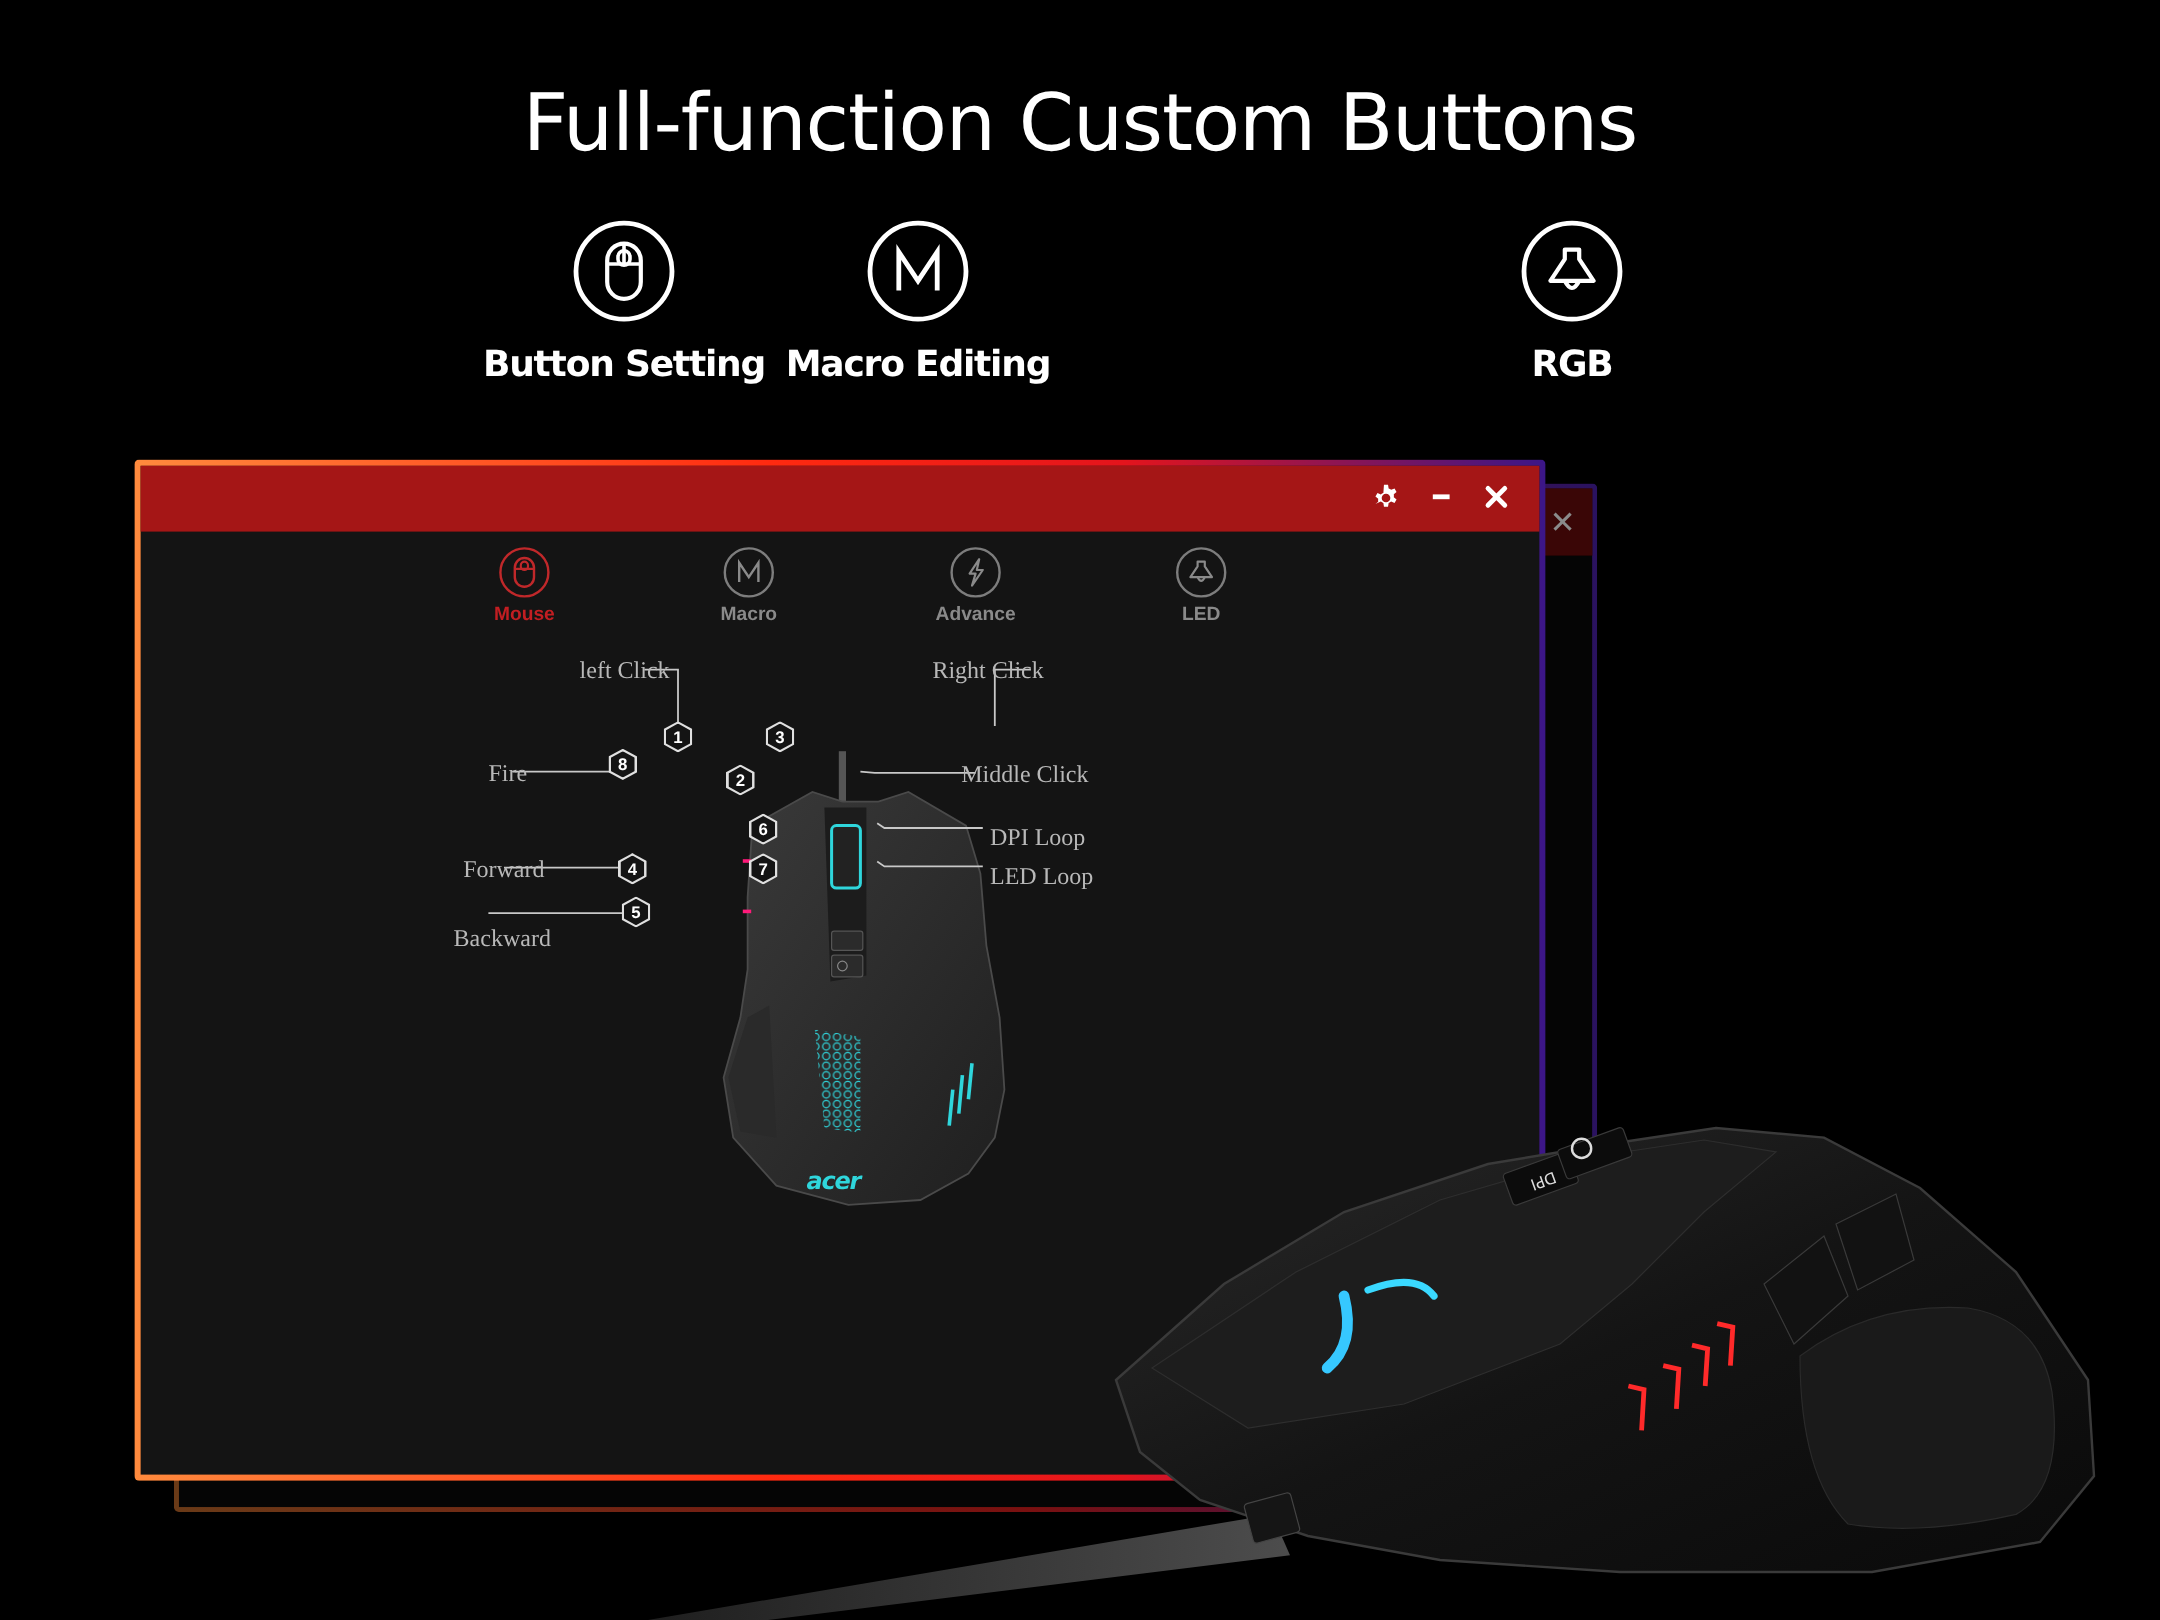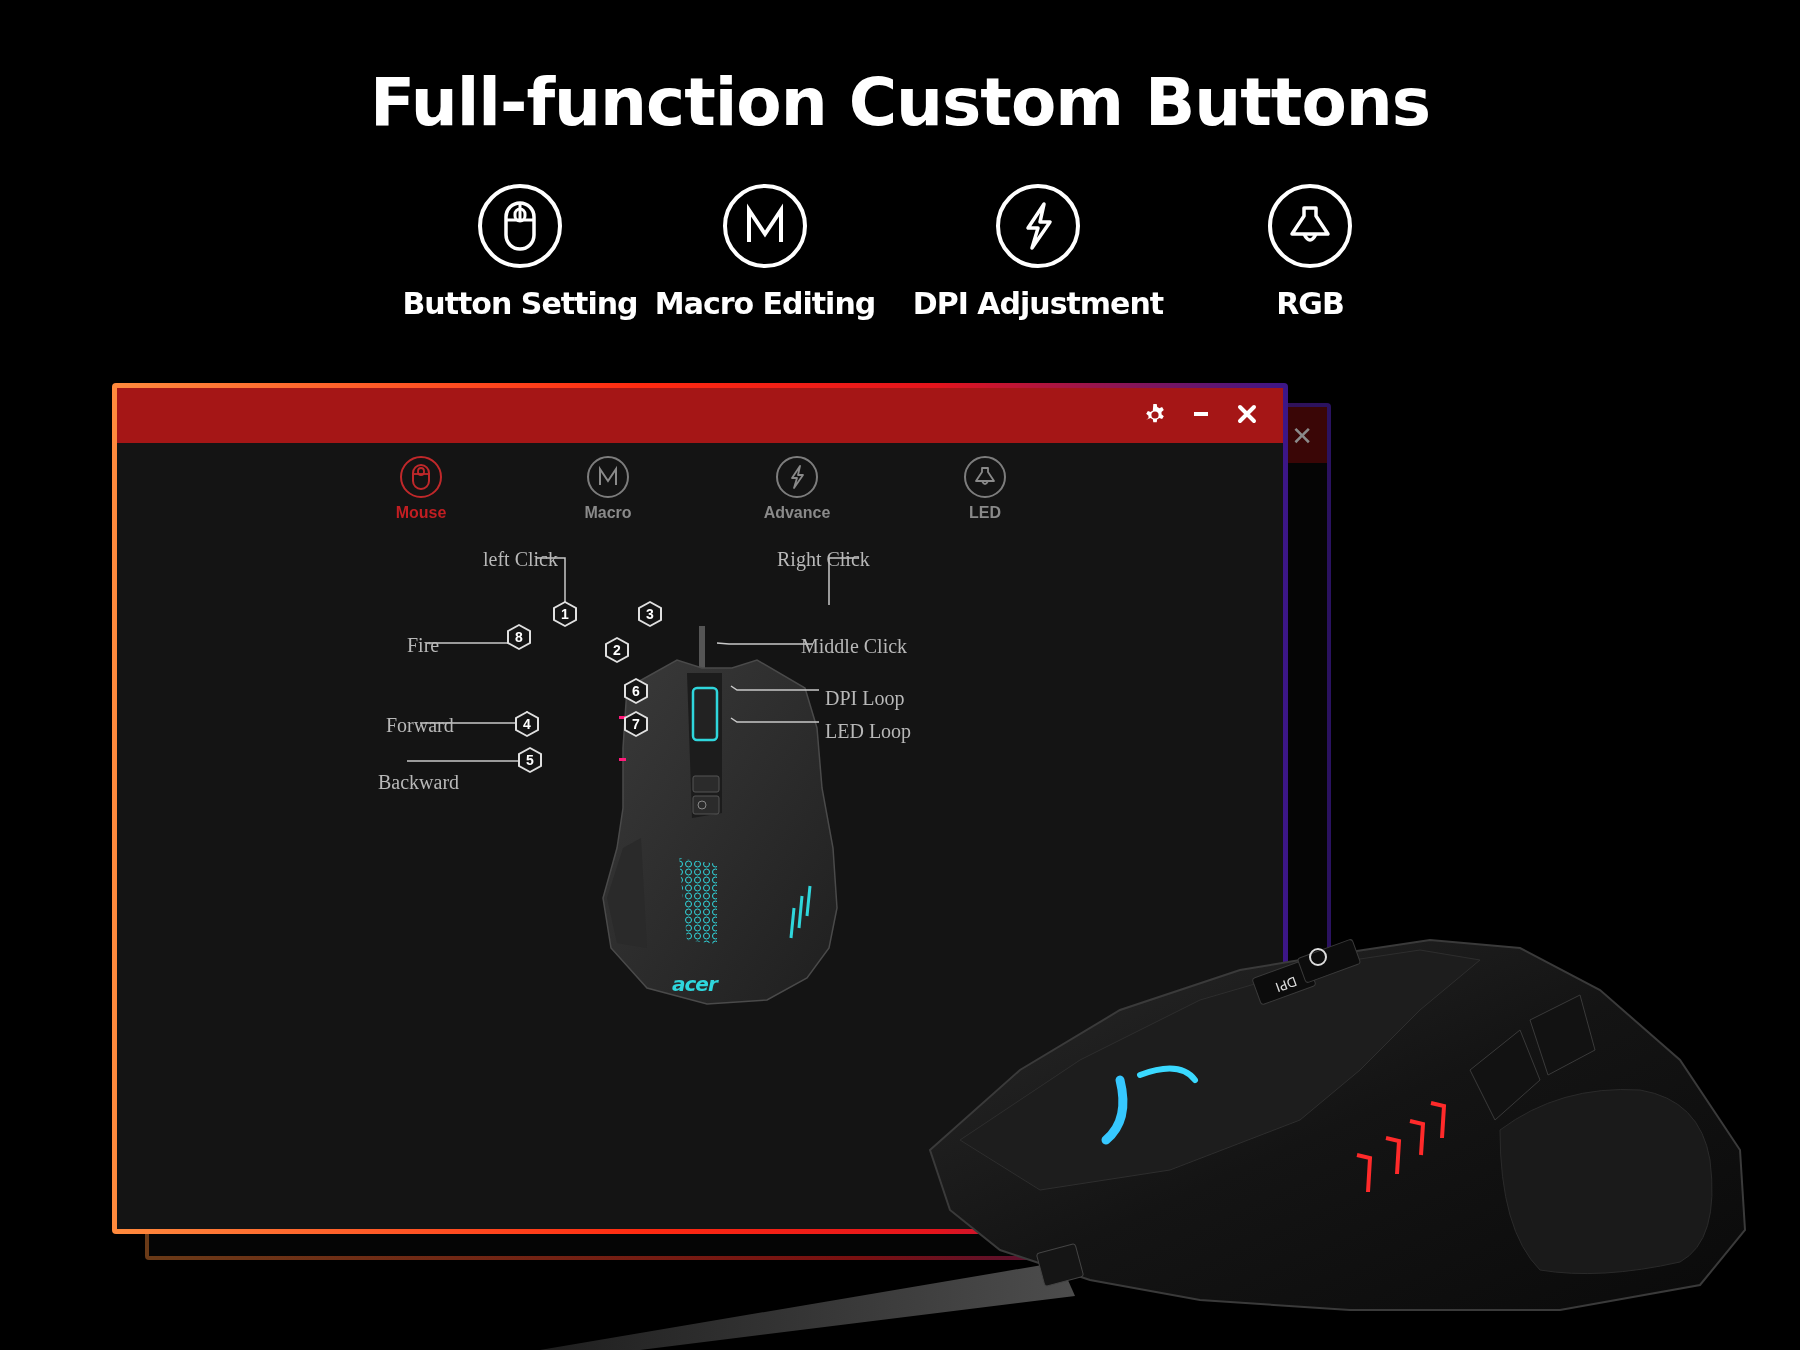--- a/index.html
+++ b/index.html
@@ -1,21 +1,21 @@
 <!DOCTYPE html>
 <html><head>
 <meta charset="utf-8">
 <style>
   * { box-sizing: border-box; margin: 0; padding: 0; }
   html, body { width: 1800px; height: 1350px; background: #000; overflow: hidden; }
   body { position: relative; font-family: "DejaVu Sans", sans-serif; color: #fff; }
 
   .headline {
     position: absolute; left: 0; top: 64px; width: 1800px; text-align: center;
-    font-family: "DejaVu Sans", sans-serif; font-weight: bold; font-size: 66px;
+    font-family: "DejaVu Sans", sans-serif; font-weight: normal; font-size: 66px;
     letter-spacing: -1px; color: #fff;
   }
 
   .features { position: absolute; top: 184px; left: 0; width: 1800px; height: 150px; }
   .feature { position: absolute; width: 260px; text-align: center; }
   .feature .ficon {
     width: 84px; height: 84px; margin: 0 auto; border: 4px solid #fff; border-radius: 50%;
     display: flex; align-items: center; justify-content: center;
   }
   .feature .flabel {
@@ -46,21 +46,21 @@
       linear-gradient(#141414,#141414) padding-box,
       linear-gradient(90deg, #ff8a3d 0%, #ff2a10 45%, #e4141c 70%, #3b1688 100%) border-box;
     overflow: hidden;
   }
   .titlebar {
     position: absolute; left: 0; top: 0; width: 100%; height: 55px; background: #a51616;
   }
   .win-controls { position: absolute; right: 22px; top: 12px; display: flex; gap: 18px; align-items: center; }
   .win-btn { width: 28px; height: 28px; display: flex; align-items: center; justify-content: center; cursor: pointer; }
 
-  .tabs { position: absolute; top: 68px; left: 0; width: 100%; height: 80px; padding-left: 44px; }
+  .tabs { position: absolute; top: 68px; left: 16px; width: 100%; height: 80px; padding-left: 44px; }
   .tab { position: absolute; width: 120px; text-align: center; cursor: pointer; }
   .tab .ticon {
     width: 42px; height: 42px; margin: 0 auto; border: 2px solid #7d7d7d; border-radius: 50%;
     display: flex; align-items: center; justify-content: center;
   }
   .tab.active .ticon { border-color: #c0282a; }
   .tab .tlabel {
     margin-top: 6px; font-family: "Liberation Sans", sans-serif; font-weight: bold;
     font-size: 16px; color: #8a8a8a;
   }
@@ -131,28 +131,20 @@
     </div>
     <div class="flabel">Button Setting</div>
   </div>
   <div class="feature" style="left:635px;">
     <div class="ficon">
       <svg width="52" height="52" viewBox="0 0 52 52">
           <path d="M10 42 V10 L26 34 L42 10 V42" fill="none" stroke="#fff" stroke-width="4" stroke-linejoin="miter"></path>
         </svg>
     </div>
     <div class="flabel">Macro Editing</div>
-  </div>
-  <div class="feature" style="left:908px;">
-    <div class="ficon">
-      <svg width="44" height="52" viewBox="0 0 44 52">
-          <path d="M28 4 L12 28 H22 L16 48 L34 22 H24 Z" fill="none" stroke="#fff" stroke-width="3.5" stroke-linejoin="round"></path>
-        </svg>
-    </div>
-    <div class="flabel">DPI Adjustment</div>
   </div>
   <div class="feature" style="left:1180px;">
     <div class="ficon">
       <svg width="52" height="52" viewBox="0 0 52 52">
           <path d="M20 8 H32 V16 L44 34 H8 L20 16 Z" fill="none" stroke="#fff" stroke-width="3.5" stroke-linejoin="round"></path>
           <path d="M20 34 Q26 46 32 34" fill="none" stroke="#fff" stroke-width="3.5"></path>
         </svg>
     </div>
     <div class="flabel">RGB</div>
   </div>

